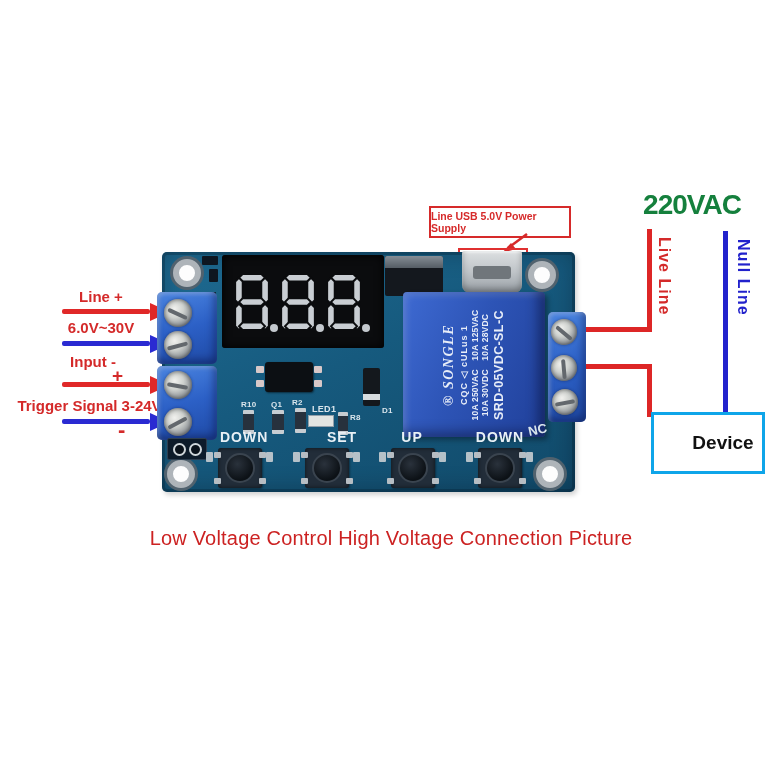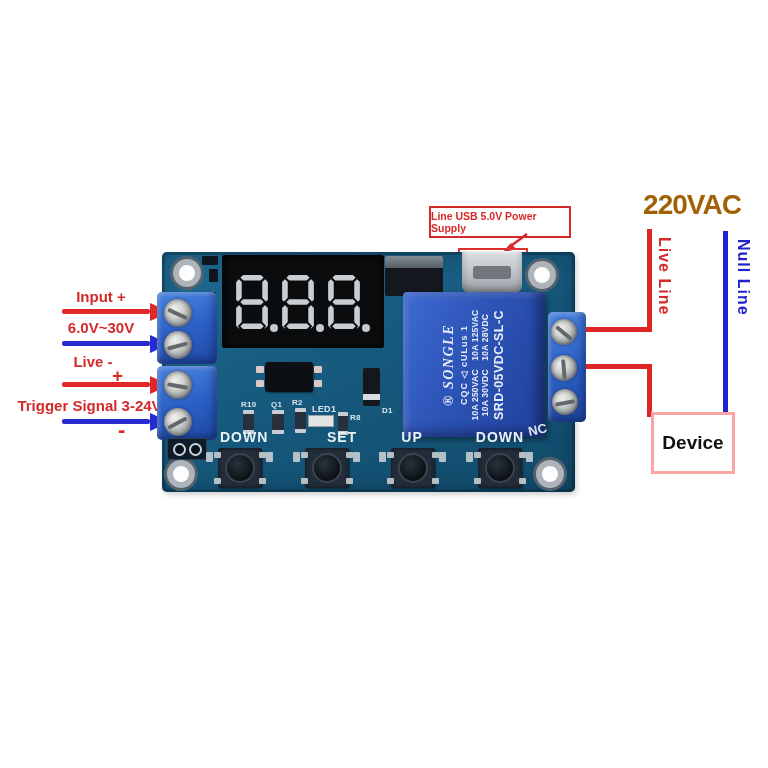--- a/index.html
+++ b/index.html
@@ -63,54 +63,54 @@
 
   .opto{position:absolute;left:103px;top:110px;width:48px;height:30px;background:#0c0f13;border-radius:3px;
         box-shadow:1px 1px 2px rgba(0,0,0,.5);}
   .opto i{position:absolute;width:8px;height:7px;background:#d8c8c8;border-radius:1px;display:block;}
 
   .usb{position:absolute;left:300px;top:-1px;width:60px;height:42px;border-radius:3px 3px 8px 8px;
        background:linear-gradient(180deg,#dcdfe1 0%,#bfc4c8 50%,#989fa5 100%);
        box-shadow:inset 0 -4px 6px rgba(0,0,0,.3),inset 0 2px 2px rgba(255,255,255,.6);}
   .usb i{position:absolute;left:11px;top:15px;width:38px;height:13px;background:#70767b;border-radius:3px;display:block;}
 
-  .device-box{position:absolute;left:651px;top:412px;width:78px;height:56px;background:#fff;border:3px solid #fca5a5;
-              display:flex;align-items:center;justify-content:center;font-size:19px;font-weight:700;color:#111;}
+  .device-box{position:absolute;left:651px;top:412px;width:78px;height:56px;background:#fff;border:3px solid #0ea5e9;
+              display:flex;align-items:center;justify-content:center;font-size:19px;font-weight:700;color:#111;padding-left:30px;}
   .usb-callout{position:absolute;left:429px;top:206px;width:138px;height:28px;border:2px solid #d62a2a;
                display:flex;align-items:center;justify-content:center;
                color:#d62a2a;font-size:10.5px;font-weight:700;}
   .usb-frame{position:absolute;left:458px;top:248px;width:66px;height:46px;border:2px solid #e03030;}
 </style>
 </head>
 <body>
 
 <div class="scene">
 
   <div class="wire" style="left:647px;top:229px;width:5px;height:102px;background:#dd2626;"></div>
   <div class="wire" style="left:584px;top:327px;width:68px;height:5px;background:#dd2626;"></div>
   <div class="wire" style="left:586px;top:364px;width:66px;height:5px;background:#dd2626;"></div>
   <div class="wire" style="left:647px;top:364px;width:5px;height:53px;background:#dd2626;"></div>
   <div class="wire" style="left:723px;top:231px;width:5px;height:184px;background:#2222cc;"></div>
 
-  <div class="abs" style="left:636px;top:189px;width:112px;text-align:center;color:#a16207;font-size:28px;font-weight:700;letter-spacing:-1px;">220VAC</div>
+  <div class="abs" style="left:636px;top:189px;width:112px;text-align:center;color:#15803d;font-size:28px;font-weight:700;letter-spacing:-1px;">220VAC</div>
   <div class="vtext" style="left:655px;top:237px;color:#d42a2a;">Live Line</div>
   <div class="vtext" style="left:734px;top:239px;color:#2222cc;">Null Line</div>
   <div class="device-box">
     <span>Device</span>
   </div>
 
-  <div class="red-label" style="left:46px;top:288px;width:110px;">Input +</div>
+  <div class="red-label" style="left:46px;top:288px;width:110px;">Line +</div>
   <div class="aline" style="left:62px;top:309px;width:88px;background:#e02828;"></div>
   <div class="ahead" style="left:150px;top:303px;border-left:20px solid #e02828;"></div>
 
   <div class="red-label" style="left:46px;top:319px;width:110px;">6.0V~30V</div>
   <div class="aline" style="left:62px;top:341px;width:88px;background:#2a2ad2;"></div>
   <div class="ahead" style="left:150px;top:335px;border-left:20px solid #2a2ad2;"></div>
 
-  <div class="red-label" style="left:38px;top:353px;width:110px;">Live -</div>
+  <div class="red-label" style="left:38px;top:353px;width:110px;">Input -</div>
   <div class="sign" style="left:112px;top:366px;">+</div>
   <div class="aline" style="left:62px;top:382px;width:88px;background:#e02828;"></div>
   <div class="ahead" style="left:150px;top:376px;border-left:20px solid #e02828;"></div>
 
   <div class="red-label" style="left:12px;top:397px;width:155px;">Trigger Signal 3-24V</div>
   <div class="aline" style="left:62px;top:419px;width:88px;background:#2a2ad2;"></div>
   <div class="ahead" style="left:150px;top:413px;border-left:20px solid #2a2ad2;"></div>
   <div class="sign" style="left:118px;top:419px;font-size:22px;">-</div>
 
   <div class="usb-callout">
@@ -287,13 +287,15 @@
     <div class="pad" style="left:44px;top:200px;"></div>
     <div class="pad" style="left:104px;top:200px;"></div>
     <div class="pad" style="left:131px;top:200px;"></div>
     <div class="pad" style="left:191px;top:200px;"></div>
     <div class="pad" style="left:217px;top:200px;"></div>
     <div class="pad" style="left:277px;top:200px;"></div>
     <div class="pad" style="left:304px;top:200px;"></div>
     <div class="pad" style="left:364px;top:200px;"></div>
   </div>
 
+  <div class="abs" style="left:0;top:527px;width:768px;text-align:center;padding-left:14px;box-sizing:border-box;
+              color:#cc2222;font-size:20px;font-weight:400;letter-spacing:.2px;">Low Voltage Control High Voltage Connection Picture</div>
 </div>
 
 </body></html>

